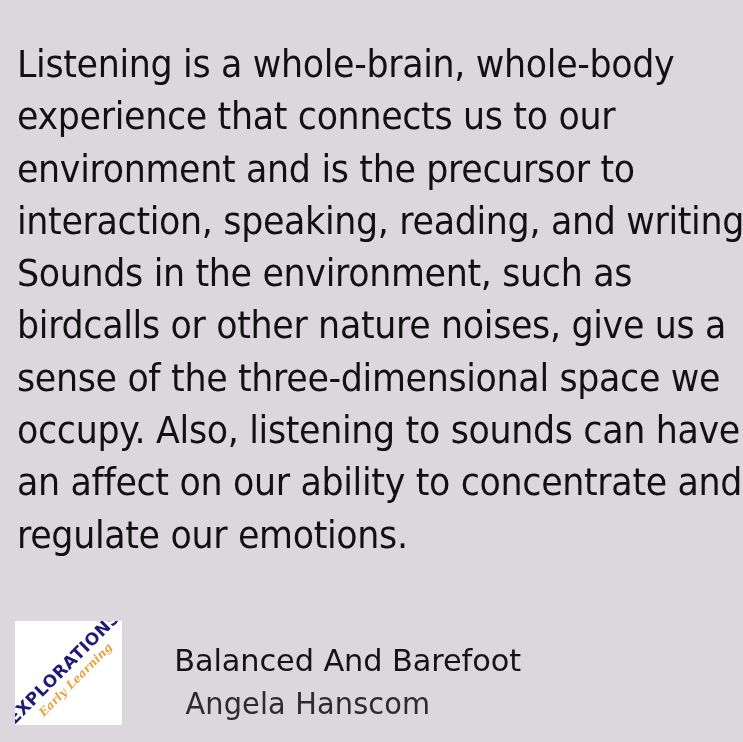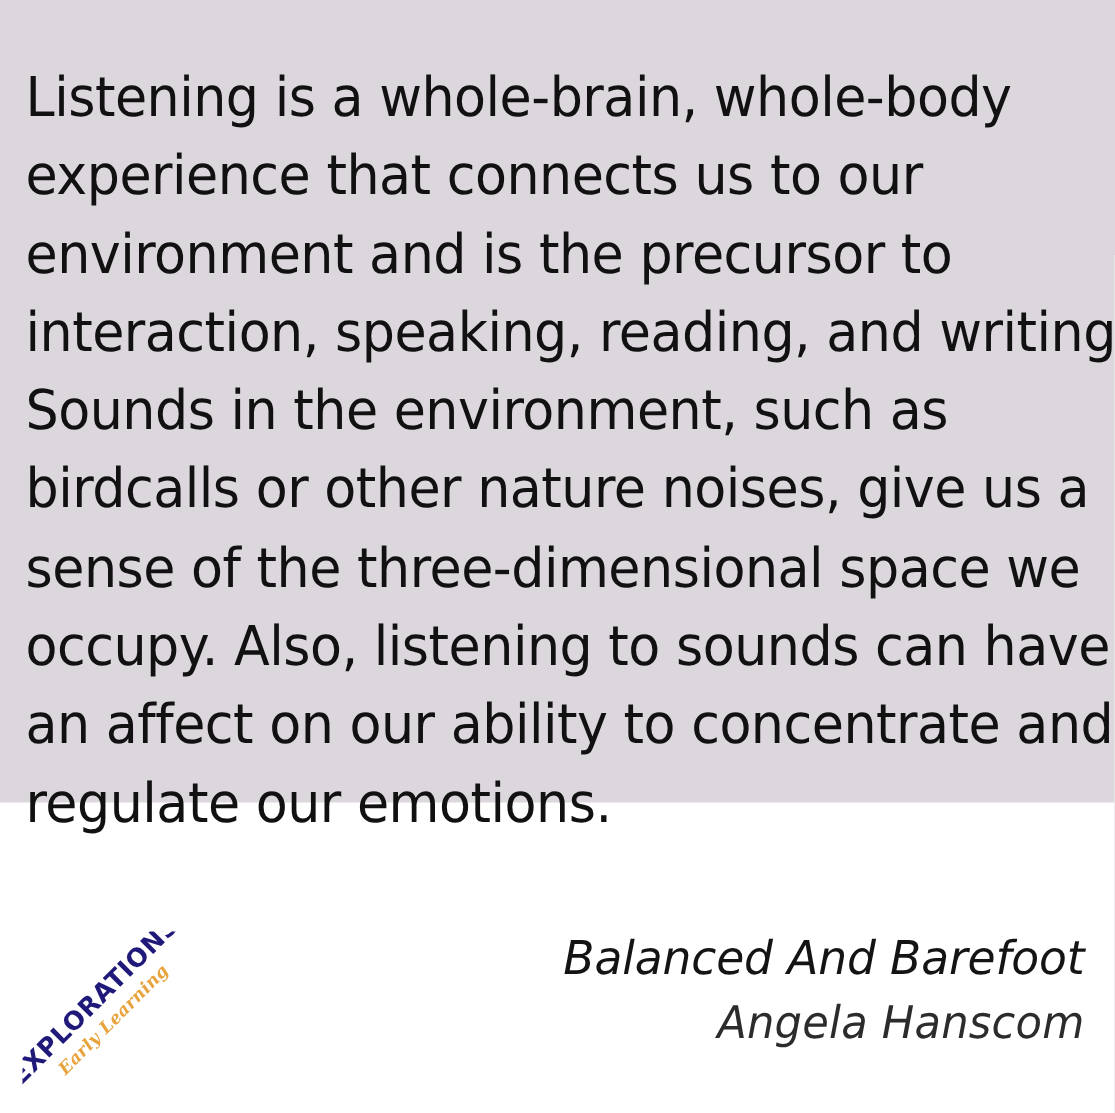--- a/index.html
+++ b/index.html
@@ -10,21 +10,21 @@
   body {
     width: 743px;
     height: 742px;
     overflow: hidden;
     font-family: "Liberation Sans", "DejaVu Sans", sans-serif;
   }
 
   #quote-card {
     position: relative;
     width: 743px;
-    height: 535px;
+    height: 742px;
     background: #dcd7dc;
     box-sizing: border-box;
   }
 
   
   #quote-body {
     position: absolute;
     left: 17px;
     top: 39px;
     width: 712px;
@@ -38,24 +38,23 @@
     letter-spacing: -0.35px;
     white-space: nowrap;
     transform: scaleX(0.955);
     transform-origin: left center;
   }
 
   
   #attribution {
     position: absolute;
     right: 20px;
-    top: 617px;
-    text-align: right;
+    top: 638px;
+    text-align: left;
     width: 560px;
-    font-style: italic;
   }
   #source-title {
     font-family: "DejaVu Sans", "Liberation Sans", sans-serif;
     font-size: 31px;
     line-height: 44px;
     font-weight: 400;
     color: #141414;
     letter-spacing: -0.1px;
     transform: scaleX(0.98);
     transform-origin: right center;

